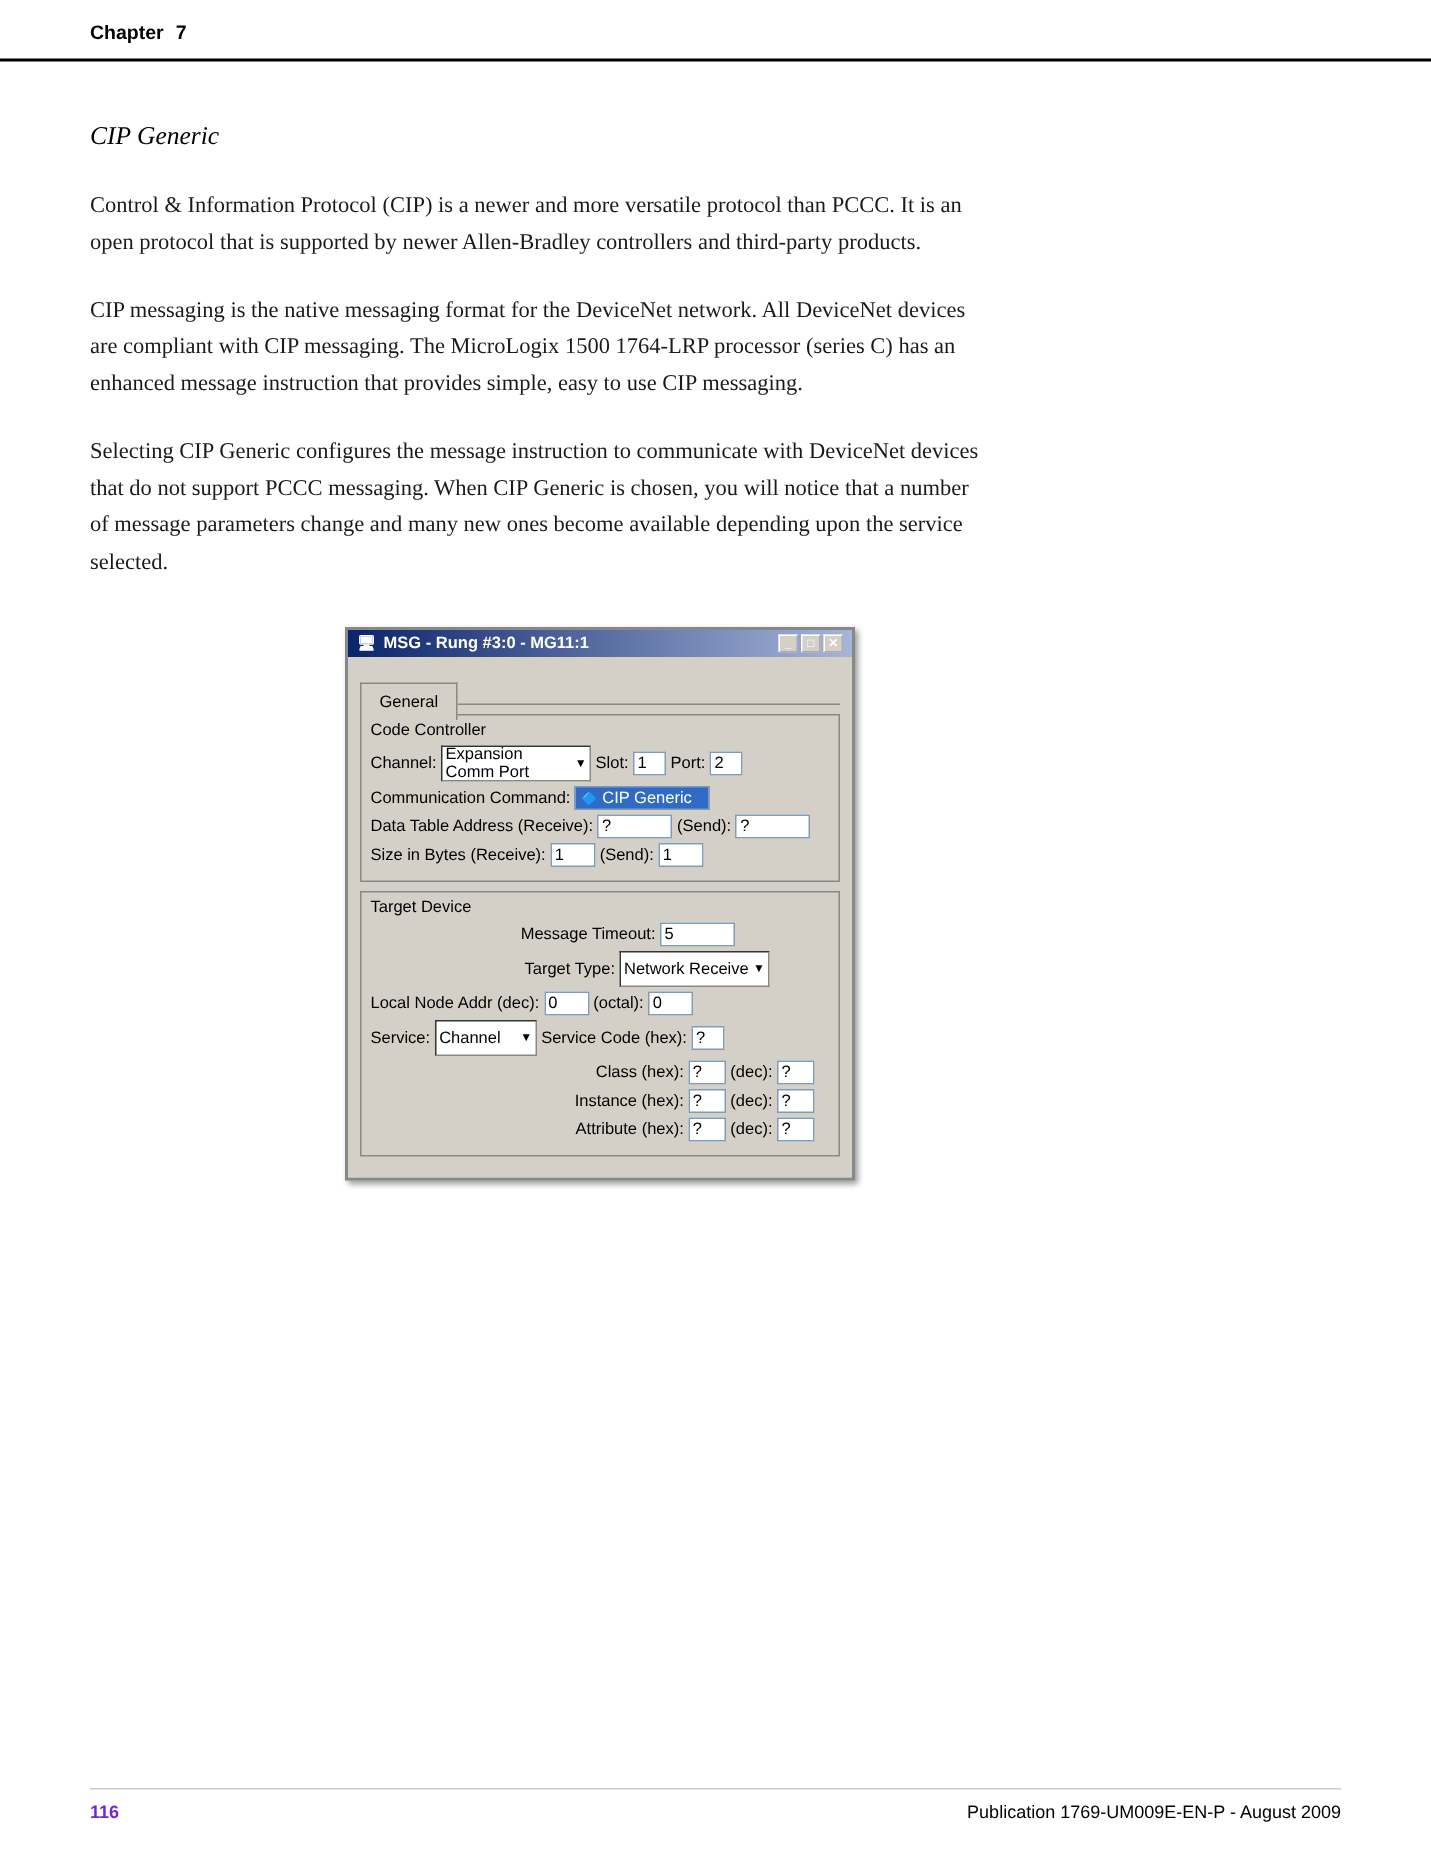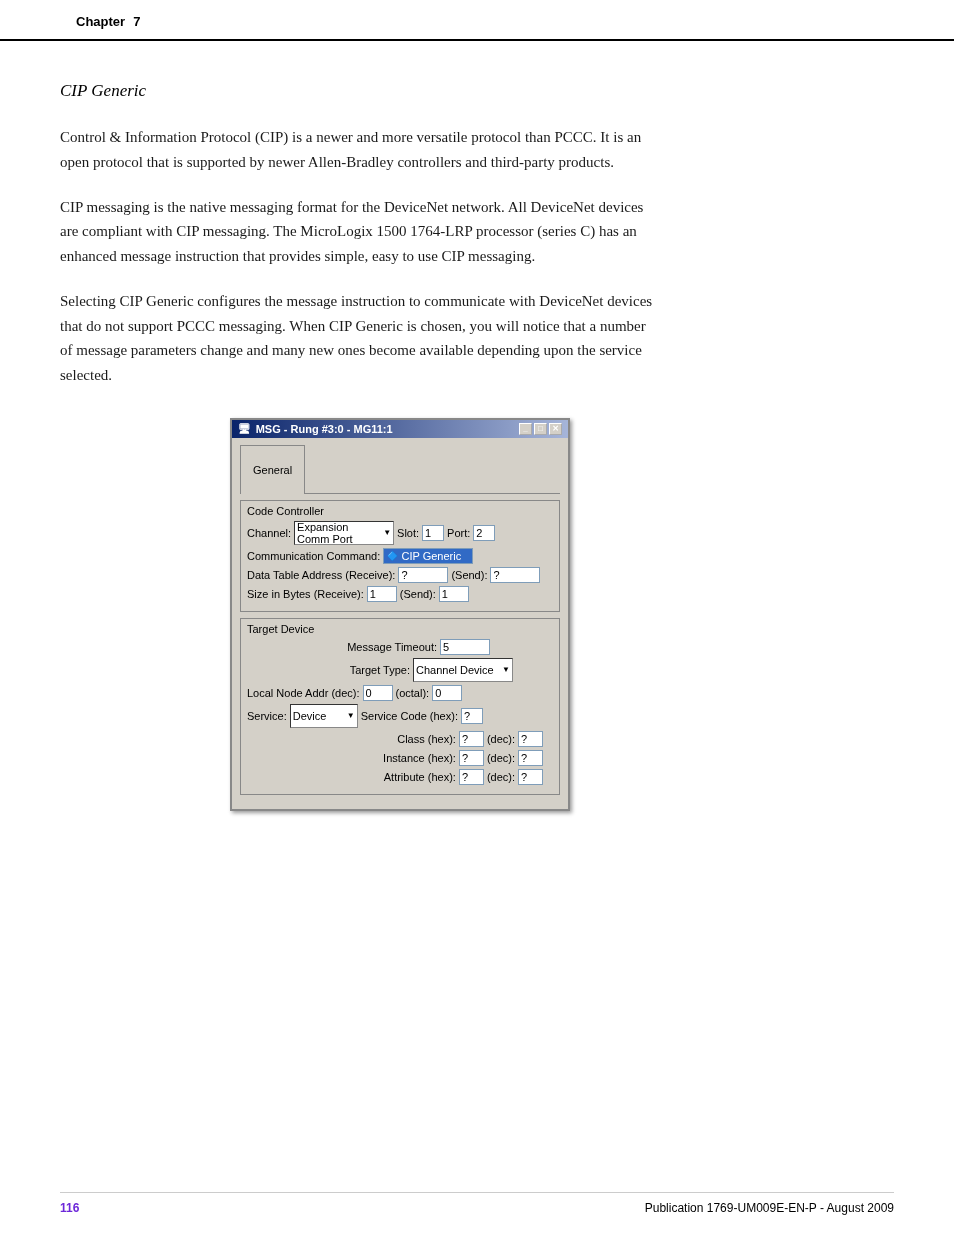--- a/index.html
+++ b/index.html
@@ -10,21 +10,21 @@
       font-family: Georgia, 'Times New Roman', serif;
       font-size: 15px;
       color: #1a1a1a;
       position: relative;
     }
 
     
     .header {
       display: flex;
       align-items: center;
-      padding: 14px 60px 10px 76px;
+      padding: 14px 60px 10px 60px;
       border-bottom: 2px solid #000;
       margin-bottom: 0;
     }
     .header-chapter {
       font-family: Arial, sans-serif;
       font-size: 13px;
       font-weight: bold;
       color: #000;
     }
     .header-title {
@@ -95,26 +95,26 @@
     }
     .win-tabs {
       display: flex;
       border-bottom: 1px solid #888;
       margin-bottom: 6px;
     }
     .win-tab {
       background: #d4d0c8;
       border: 1px solid #888;
       border-bottom: none;
-      padding: 18px 12px;
+      padding: 6px 12px;
       font-size: 11px;
       font-family: 'Tahoma', Arial, sans-serif;
       margin-right: 12px;
       position: relative;
-      top: 1px;
+      top: 11px;
     }
 
     
     .win-group {
       border: 1px solid #888;
       margin-bottom: 6px;
       padding: 4px 6px 6px 6px;
       background: #d4d0c8;
     }
     .win-group-title {
@@ -276,36 +276,36 @@
           <div class="win-group-title">Target Device</div>
 
           <div class="win-row" style="justify-content:flex-end;margin-right:63px;">
             <span class="win-label">Message Timeout:</span>
             <input class="win-input" style="width: 50px;" value="5" readonly="">
           </div>
 
           <div class="win-row" style="justify-content:flex-end;margin-right:40px;">
             <span class="win-label">Target Type:</span>
             <div class="win-combo" style="width:100px;">
-              <span>Channel Device</span>
+              <span>Network Receive</span>
               <span class="win-combo-arrow">▼</span>
             </div>
           </div>
 
           <div class="win-row">
             <span class="win-label">Local Node Addr (dec):</span>
             <input class="win-input" style="width: 30px;" value="0" readonly="">
             <span class="win-label">(octal):</span>
             <input class="win-input" style="width: 30px;" value="0" readonly="">
           </div>
 
           <div class="win-row">
             <span class="win-label">Service:</span>
             <div class="win-combo" style="width:68px;">
-              <span>Device</span>
+              <span>Channel</span>
               <span class="win-combo-arrow">▼</span>
             </div>
             <span class="win-label">Service Code (hex):</span>
             <input class="win-input" style="width: 22px;" value="?" readonly="">
           </div>
 
           <div class="win-row" style="justify-content:flex-end;margin-right:10px;">
             <span class="win-label">Class (hex):</span>
             <input class="win-input" style="width: 25px;" value="?" readonly="">
             <span class="win-label">(dec):</span>

